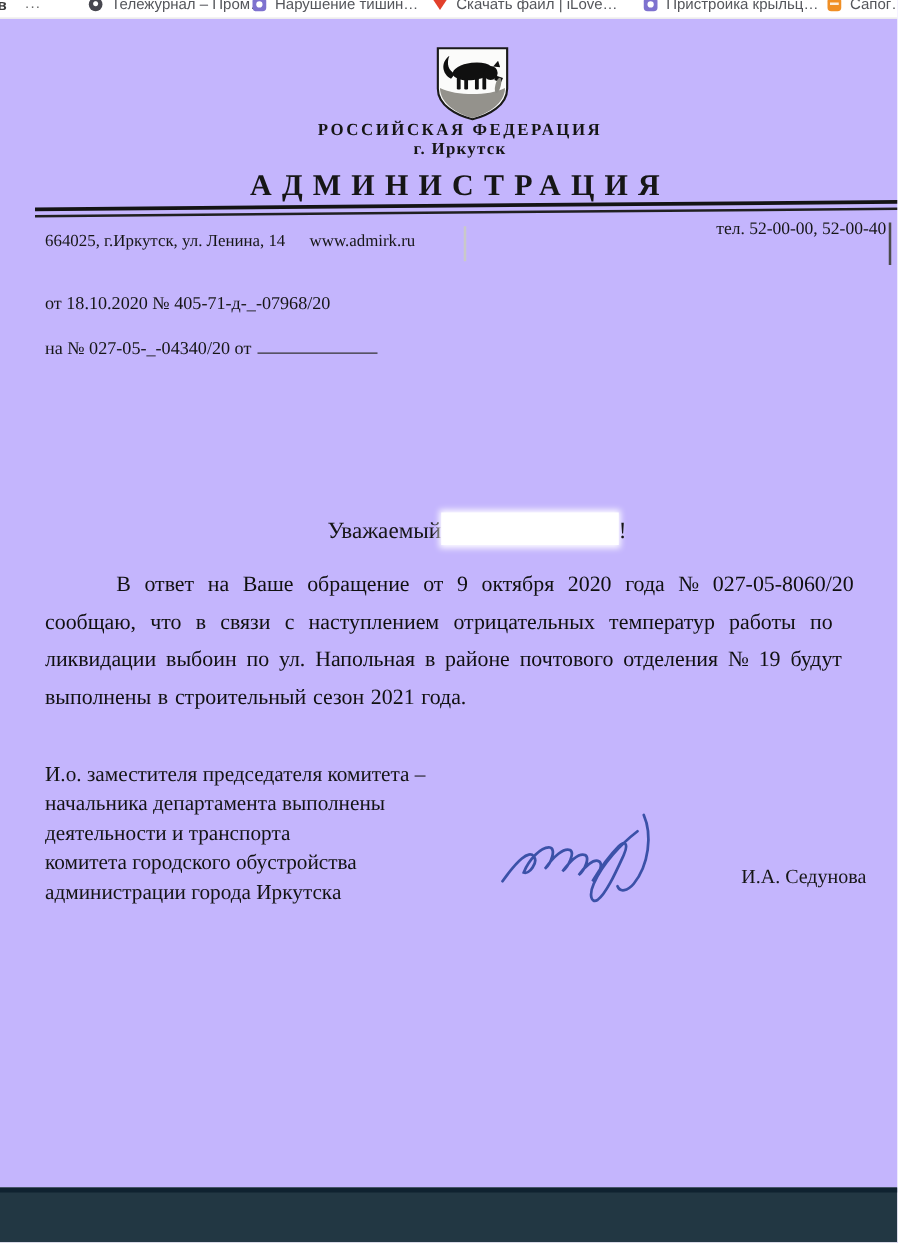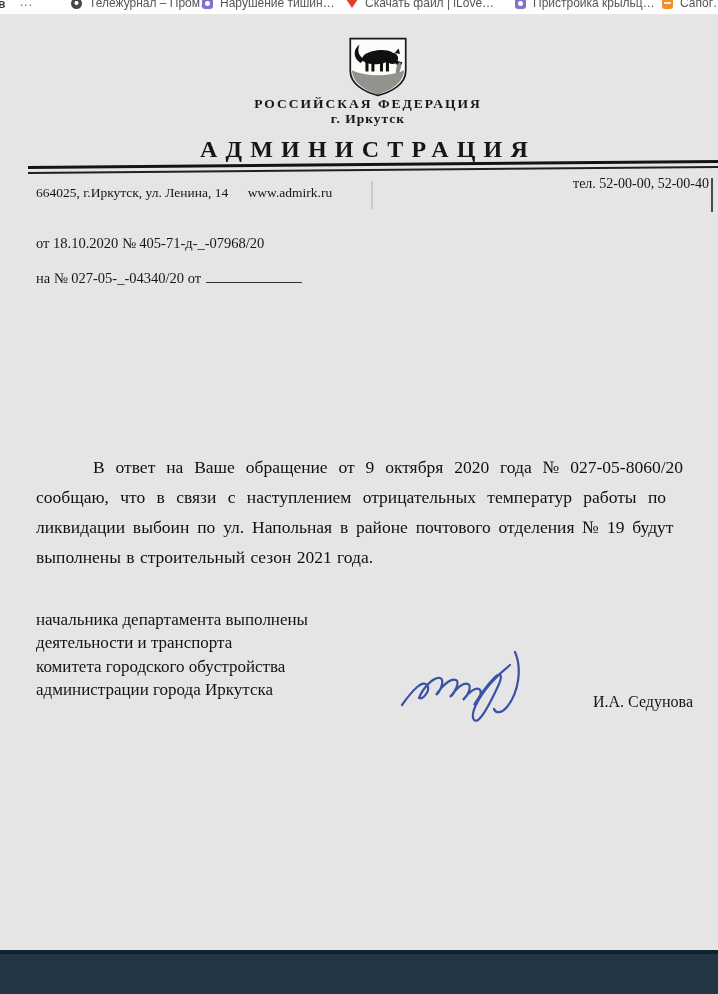--- a/index.html
+++ b/index.html
@@ -15,21 +15,21 @@
   .bm-dots{left:20px;top:-5px;color:#6a6a6a;letter-spacing:1px;}
   .fav{display:inline-block;width:11px;height:11px;border-radius:3px;flex:0 0 auto;position:relative;}
   .fav-dark{border-radius:50%;background:radial-gradient(circle at 50% 45%, #ffffff 0 1.6px, #47474f 2.4px);}
   .fav-purple{background:#7e72cf;}
   .fav-purple::after{content:"";position:absolute;left:3px;top:3px;width:5px;height:5px;border-radius:50%;background:#fff;}
   .fav-red{width:0;height:0;border-radius:0;border-left:6px solid transparent;border-right:6px solid transparent;border-top:9px solid #e2402c;background:none;}
   .fav-orange{background:#f08f25;}
   .fav-orange::after{content:"";position:absolute;left:2px;top:4px;width:7px;height:2px;background:#fff;opacity:.85;}
 
   
-  .page{position:absolute;top:15px;left:0;width:718px;height:935px;background:#e5e5e5;
+  .page{position:absolute;top:15px;left:0;width:718px;height:935px;background:#c4b5fd;
         font-family:"Liberation Serif","DejaVu Serif",serif;color:#161616;}
   .abs{position:absolute;}
   .center-col{position:absolute;left:0;width:736px;text-align:center;}
 
   .crest{position:absolute;left:345px;top:20px;width:66px;height:64px;}
 
   .t-federation{top:81px;font-weight:bold;font-size:13.5px;letter-spacing:2px;}
   .t-city{top:96px;font-weight:bold;font-size:13.5px;letter-spacing:1px;}
   .t-org{top:121px;font-weight:bold;font-size:24px;letter-spacing:8.2px;}
 
@@ -129,29 +129,35 @@
     </div>
     <div class="abs addr-sep"></div>
     <div class="abs addr-phone">тел. 52-00-00, 52-00-40</div>
     <div class="abs edge-line"></div>
 
     <div class="abs ref1">от 18.10.2020 № 405-71-д-_-07968/20</div>
     <div class="abs ref2">
       <span>на № 027-05-_-04340/20 от</span><span class="blankline"></span>
     </div>
 
+    <div class="abs salut">
+      <span>Уважаемый</span>
+      <span class="redact"></span>
+      <span>!</span>
+    </div>
 
     <div class="abs bodytxt">
       <div class="bl bl1">В ответ на Ваше обращение от 9 октября 2020 года № 027-05-8060/20</div>
       <div class="bl bl2">сообщаю, что в связи с наступлением отрицательных температур работы по</div>
       <div class="bl bl3">ликвидации выбоин по ул. Напольная в районе почтового отделения № 19 будут</div>
       <div class="bl bl4">выполнены в строительный сезон 2021 года.</div>
     </div>
 
     <div class="abs sig">
+      <div>И.о. заместителя председателя комитета –</div>
       <div>начальника департамента выполнены</div>
       <div>деятельности и транспорта</div>
       <div>комитета городского обустройства</div>
       <div>администрации города Иркутска</div>
     </div>
 
     <svg class="autograph" viewBox="0 0 155 88">
       <g fill="none" stroke="#3b51a8" stroke-width="2.2" stroke-linecap="round">
         <path d="M6,62 C18,45 27,37 31,42 C35,47 27,57 23,55 C27,45 37,34 44,35 C49,36 45,48 40,52 C47,42 55,35 60,37 C64,39 59,50 54,54 C60,46 67,39 72,41 C76,43 72,53 67,57 C72,50 79,44 83,46 C87,48 83,58 78,62 C84,52 93,40 99,34 C104,29 107,32 103,41 C97,54 89,72 82,77 C77,80 75,73 79,64 C86,48 101,32 114,22"></path>
         <path d="M119,9 C126,25 123,49 111,64 C106,70 100,71 98,66"></path>

